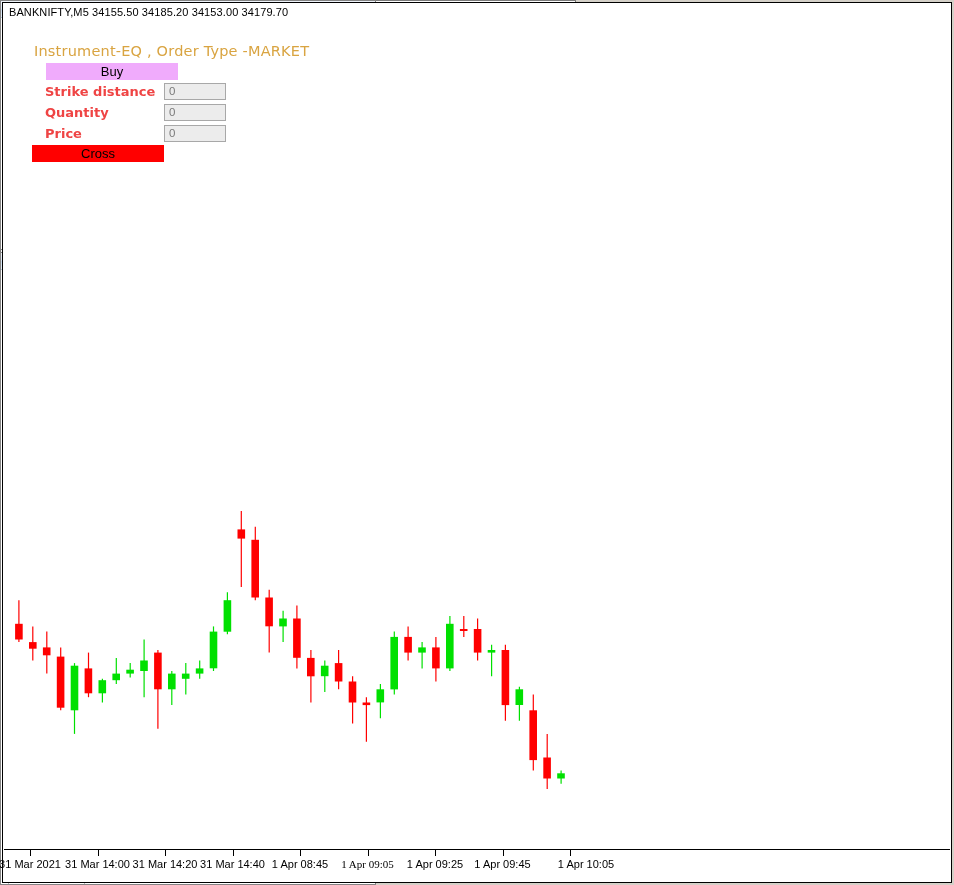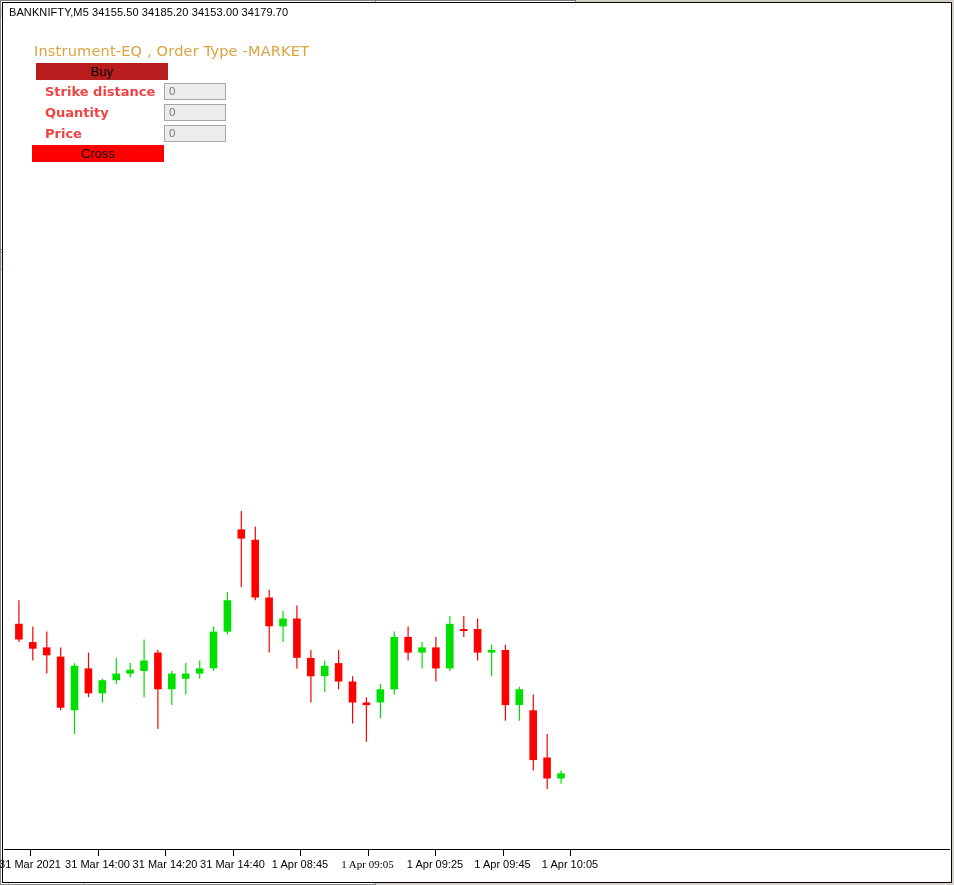--- a/index.html
+++ b/index.html
@@ -70,21 +70,21 @@
   #xaxis{position:absolute;left:1px;right:1px;bottom:0;height:32px;border-top:1px solid #000;}
   .xlab{position:absolute;top:8px;font-size:11px;color:#000;transform:translateX(-50%);white-space:nowrap;}
   .xtick{position:absolute;top:0;width:1px;height:6px;background:#000;}
 
   
   #tradepanel{position:absolute;left:20px;top:22px;width:300px;}
   #tp-head{font-size:14.5px;color:#d9a441;font-family:"DejaVu Sans",sans-serif;letter-spacing:0.2px;
            margin-left:10px;margin-bottom:4px;}
   .tp-btn{width:132px;height:17px;line-height:17px;text-align:center;font-size:13px;color:#000;
           font-family:"Liberation Sans",sans-serif;}
-  #tp-buy{background:#b91c1c;margin-left:12px;}
+  #tp-buy{background:#f0abfc;margin-left:22px;}
   #tp-sell{background:#ff0000;margin-left:8px;margin-top:2px;}
   .tp-row{display:flex;align-items:center;height:19px;margin-top:2px;}
   .tp-lbl{width:132px;margin-left:8px;font-size:13px;color:#ef4444;font-weight:bold;padding-left:13px;
           box-sizing:border-box;font-family:"DejaVu Sans",sans-serif;}
   .tp-inp{width:62px;height:17px;background:#ececec;border:1px solid #a8a8a8;box-sizing:border-box;
           font-size:11.5px;color:#7a7a7a;padding-left:4px;line-height:15px;}
 
   svg.cand{position:absolute;left:0;top:0;}
 </style>
 </head>
@@ -784,18 +784,18 @@
           <div class="xlab" style="left: 228.5px;">31 Mar 14:40</div>
           <div class="xtick" style="left: 296px;"></div>
           <div class="xlab" style="left: 296px;">1 Apr 08:45</div>
           <div class="xtick" style="left: 363.5px;"></div>
           <div class="xlab" style="left: 363.5px; font-family: Liberation Serif, serif;">1 Apr 09:05</div>
           <div class="xtick" style="left: 431px;"></div>
           <div class="xlab" style="left: 431px;">1 Apr 09:25</div>
           <div class="xtick" style="left: 498.5px;"></div>
           <div class="xlab" style="left: 498.5px;">1 Apr 09:45</div>
           <div class="xtick" style="left: 566px;"></div>
-          <div class="xlab" style="left: 566px;">1 Apr 10:05</div>
+          <div class="xlab" style="left: 582px;">1 Apr 10:05</div>
         </div>
     </div>
   </div>
 
 </div>
 
 </body></html>

